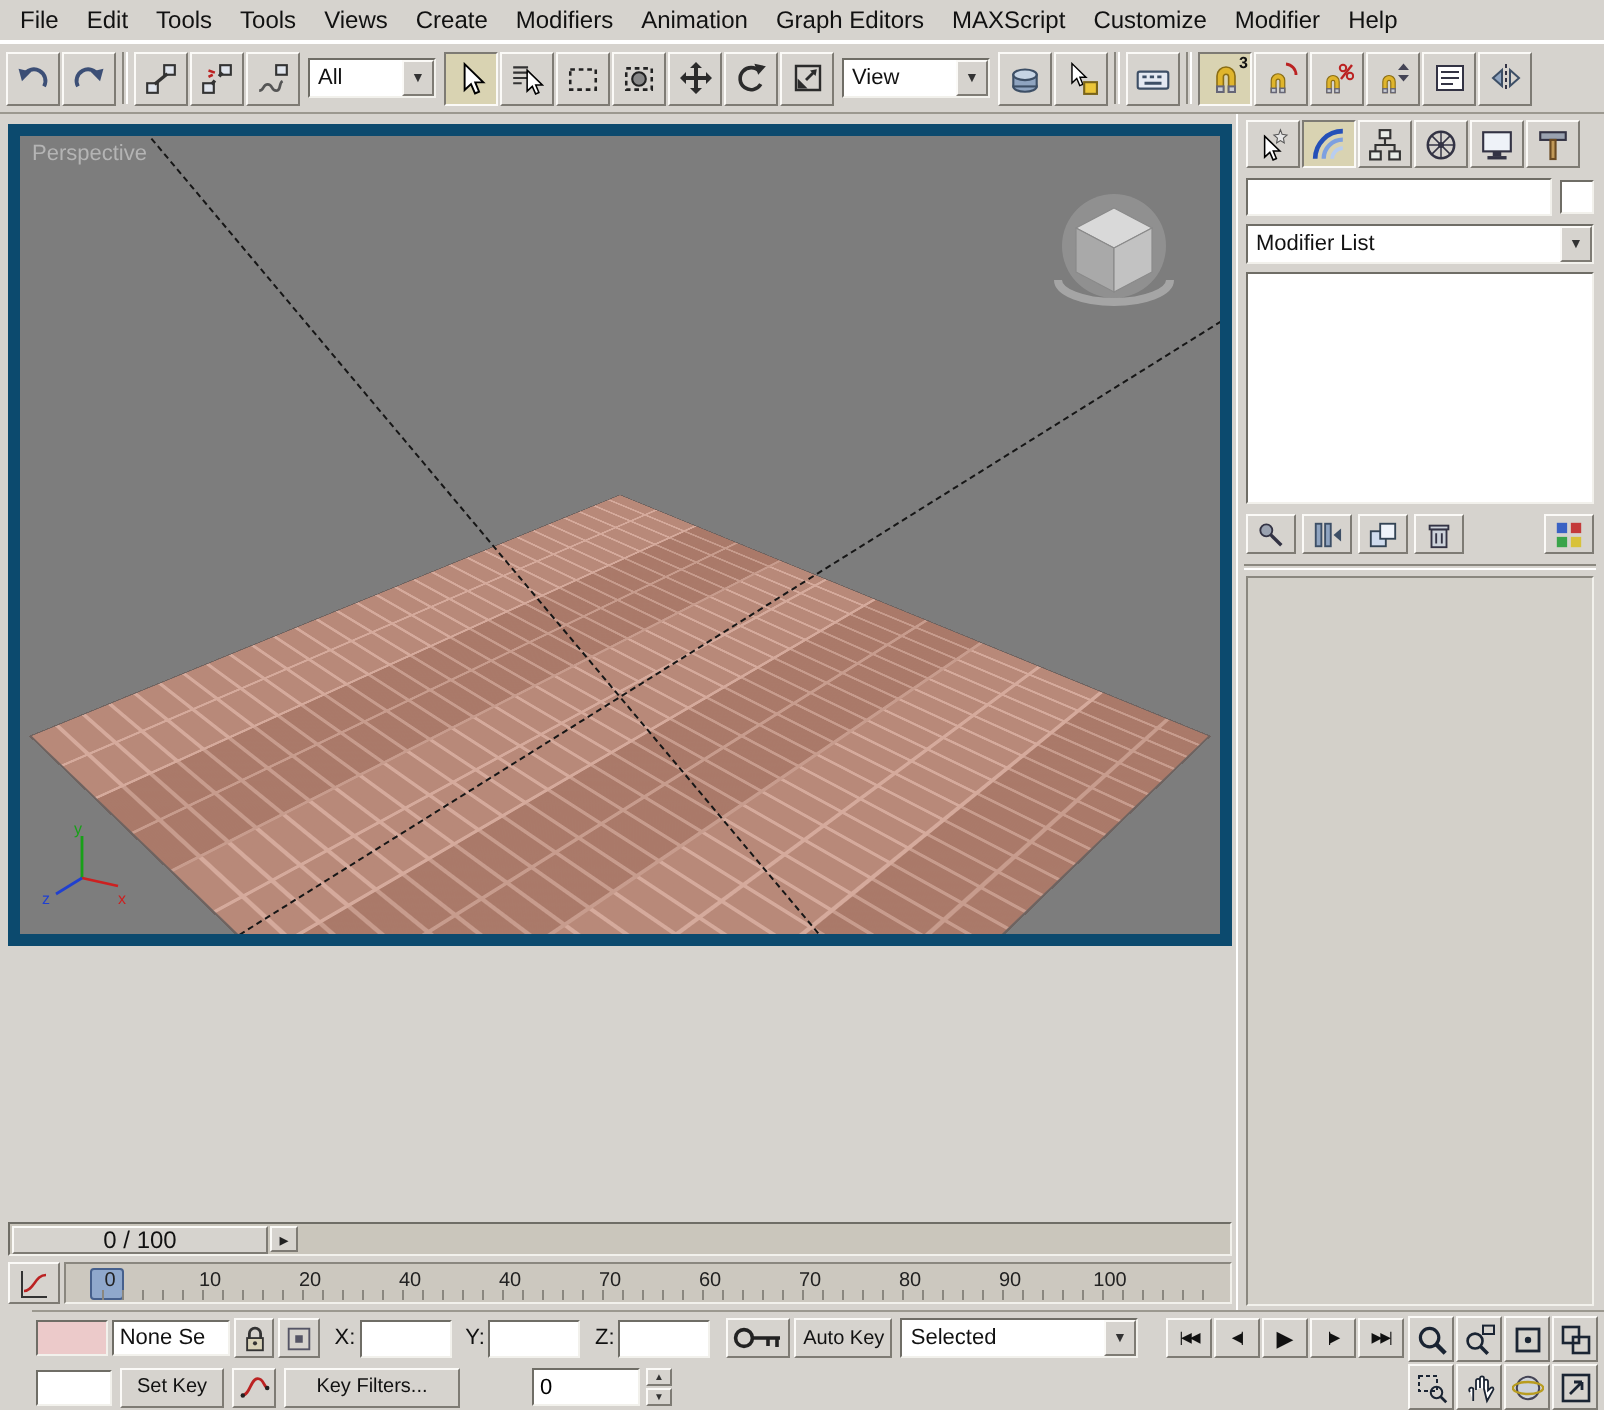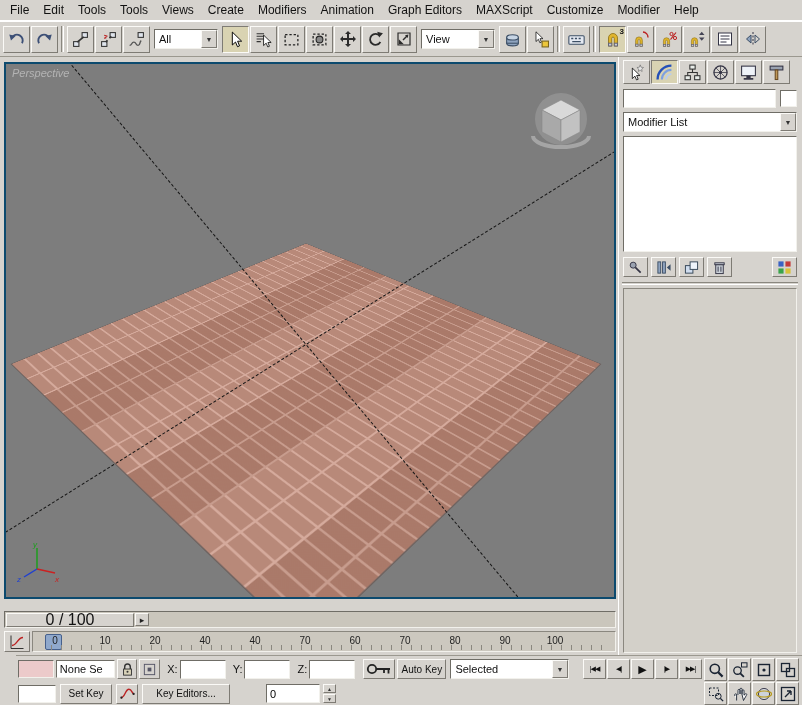--- a/index.html
+++ b/index.html
@@ -25,40 +25,40 @@
   .cbtn{width:16px;background:var(--face);border:1px solid;border-color:var(--hi) var(--sh) var(--sh) var(--hi);display:flex;align-items:center;justify-content:center;}
   .cbtn::after{content:"▼";font-size:7px;color:#333;}
   .w-all{width:64px;margin:0 3px;flex:0 0 auto;}
   .w-view{width:74px;margin:0 3px;flex:0 0 auto;}
   .snapnum{position:absolute;top:0;right:1px;font-size:8px;font-weight:bold;color:#111;}
 
   
   .main{height:598px;display:flex;}
   .leftcol{width:620px;}
   .vp-outer{height:552px;padding:5px 2px 0 4px;}
-  .viewport{position:relative;width:612px;height:537px;border:2px solid #0c4a6e;background:#7d7d7d;overflow:hidden;font-style:italic;}
+  .viewport{position:relative;width:612px;height:411px;border:6px solid #0c4a6e;background:#7d7d7d;overflow:hidden;}
   .vp-label{position:absolute;left:6px;top:3px;color:#b4b4b4;font-size:11px;z-index:5;}
   .plane{position:absolute;left:300px;top:300px;width:416px;height:416px;z-index:1;
     transform:translate(-50%,-50%) perspective(600px) rotateX(55deg) rotateZ(45deg);
     background:
       repeating-linear-gradient(90deg, rgba(255,255,255,0.07) 0 72px, rgba(0,0,0,0.05) 72px 144px),
       repeating-linear-gradient(0deg, rgba(0,0,0,0) 0 12px, #d2a495 12px 14px),
       repeating-linear-gradient(90deg, rgba(0,0,0,0) 0 34px, #d2a495 34px 36px),
       #b3806f;
     outline:1px solid rgba(80,50,40,.35);}
   .gridline{position:absolute;width:1400px;height:0;border-top:1px dashed #161616;left:-400px;top:280px;z-index:2;}
   .g1{transform:rotate(50deg);}
   .g2{transform:rotate(-32deg);}
   .viewcube{position:absolute;right:16px;top:22px;z-index:6;}
   .tripod{position:absolute;left:8px;bottom:12px;z-index:6;}
 
   
   .timeslider{height:21px;padding:2px 2px 0 4px;}
   .ts-track{height:17px;background:#cac6bc;border:1px solid;border-color:#6f6d66 #f2f1ec #f2f1ec #6f6d66;display:flex;align-items:center;padding:1px;}
-  .ts-btn{width:128px;height:14px;font-size:16px;}
+  .ts-btn{width:128px;height:14px;font-size:12px;}
   .ts-next{width:14px;height:13px;margin-left:1px;}
   .ts-next::after{content:"▸";font-size:9px;color:#222;}
 
   
   .trackbar{height:25px;padding:1px 2px 0 4px;display:flex;gap:2px;}
   .tb-left{width:26px;height:21px;}
   .ruler{position:relative;flex:1;height:21px;background:#ccc8bf;font-size:10px;}
   .tk{position:absolute;top:3px;transform:translateX(-50%);color:#222;}
   .tickband{position:absolute;left:18px;right:6px;bottom:1px;height:5px;background:repeating-linear-gradient(90deg,#8a877f 0 1px,rgba(0,0,0,0) 1px 10px);}
   .marker{position:absolute;left:12px;top:2px;width:17px;height:16px;background:#8fa8cc;border:1px solid #46608c;border-radius:2px;}
@@ -628,21 +628,21 @@
       </div>
     </div>
     <div class="srow r2">
       <div class="mini white"></div>
       <div class="skbtn raised ctr">Set Key</div>
       <div class="crvbtn raised ctr">
           <svg class="ico" width="15" height="15">
             <use href="#i-curve"></use>
           </svg>
         </div>
-      <div class="kfbtn raised ctr">Key Editors...</div>
+      <div class="kfbtn raised ctr">Key Filters...</div>
       <input class="tin framein" value="0" style="">
       <div class="spin">
         <div class="sp up raised ctr"></div>
         <div class="sp dn raised ctr"></div>
       </div>
     </div>
     <div class="navgrid">
       <div class="nbtn raised ctr">
           <svg class="ico" width="16" height="16">
             <use href="#i-zoom"></use>

